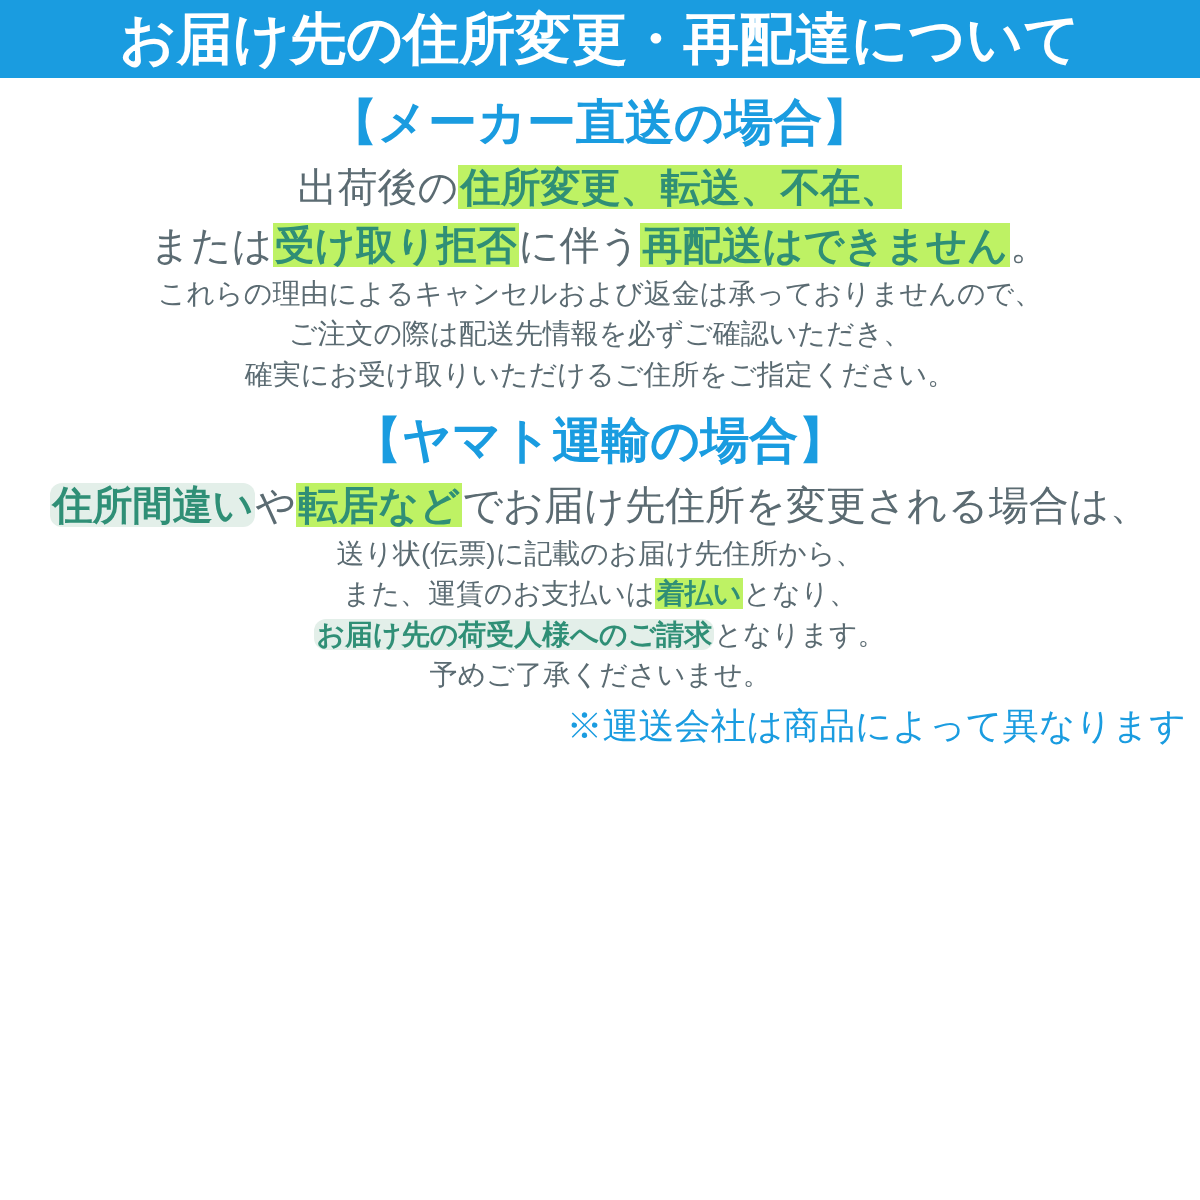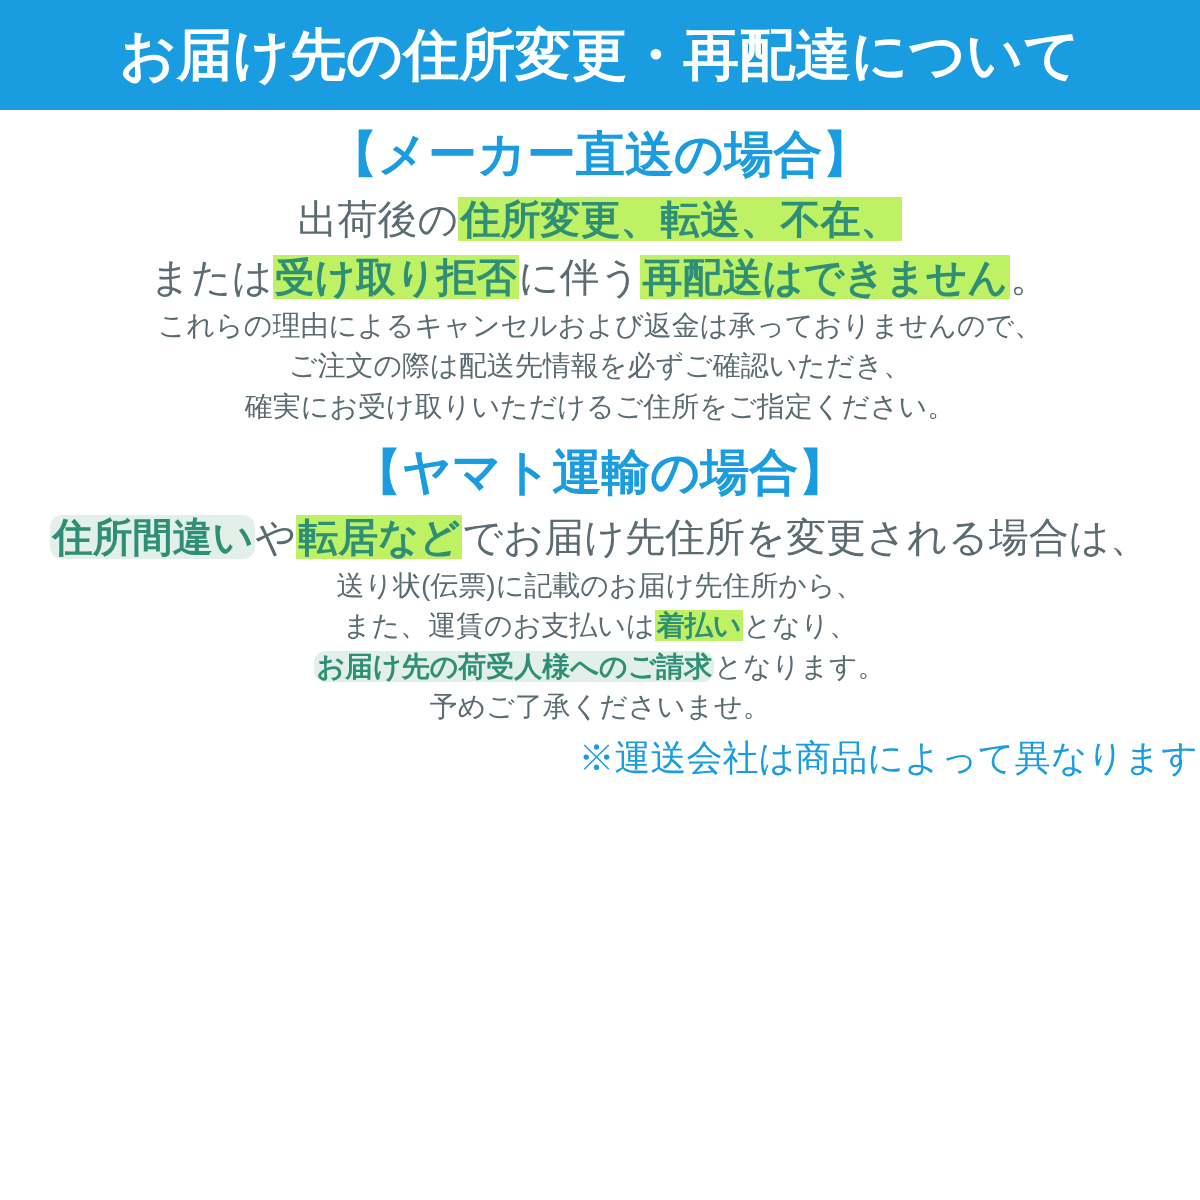--- a/index.html
+++ b/index.html
@@ -14,37 +14,37 @@
     overflow: hidden;
   }
   .page {
     position: relative;
     width: 1200px;
     height: 1200px;
     box-sizing: border-box;
   }
   .header-bar {
     width: 1200px;
-    height: 110px;
+    height: 78px;
     background: #1a9ce0;
     display: flex;
     align-items: center;
     justify-content: center;
     box-sizing: border-box;
   }
   .header-title {
     color: #ffffff;
     font-size: 56px;
     font-weight: bold;
     letter-spacing: 0px;
     white-space: nowrap;
     line-height: 1;
   }
   .body-area {
-    padding: 0 2px;
+    padding: 0 14px;
     box-sizing: border-box;
   }
   .section-heading {
     text-align: center;
     color: #1a9ce0;
     font-size: 49px;
     font-weight: bold;
     line-height: 1.1;
     margin: 18px 0 8px 0;
     white-space: nowrap;

